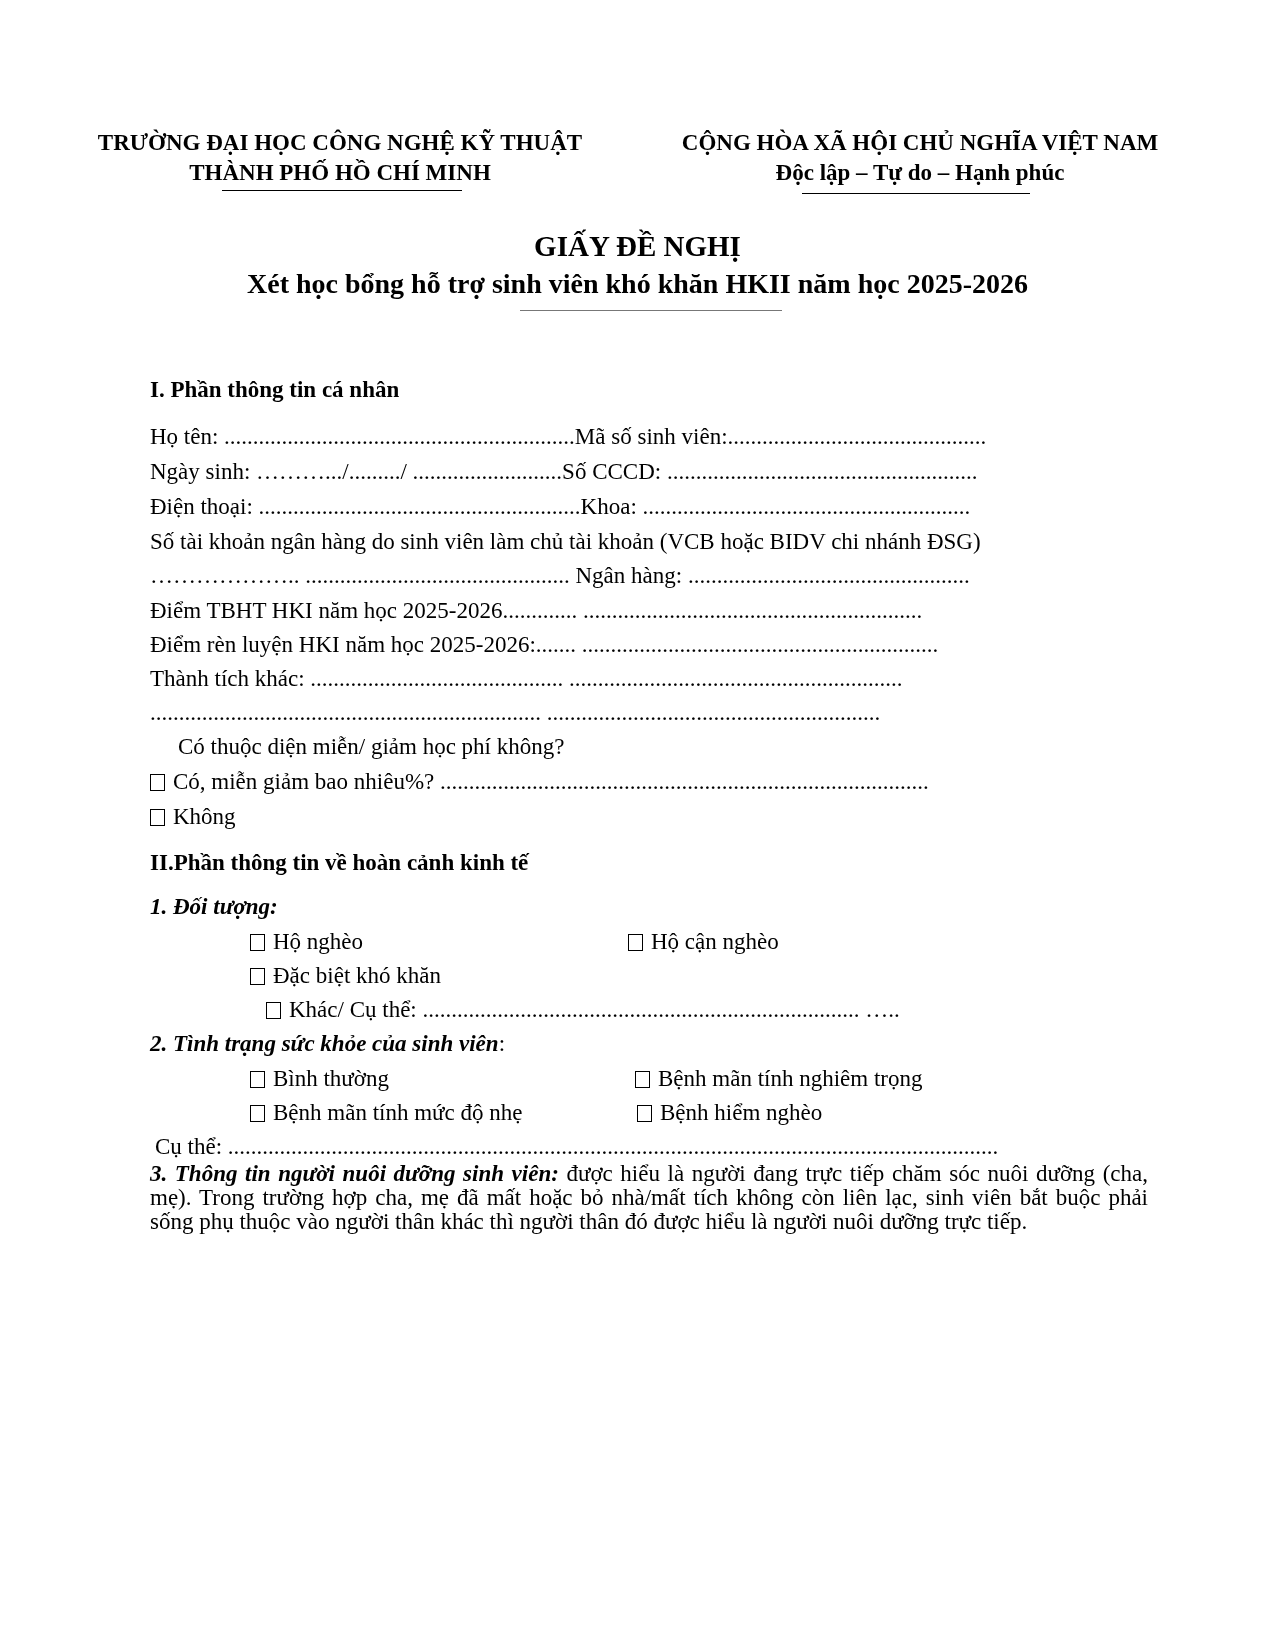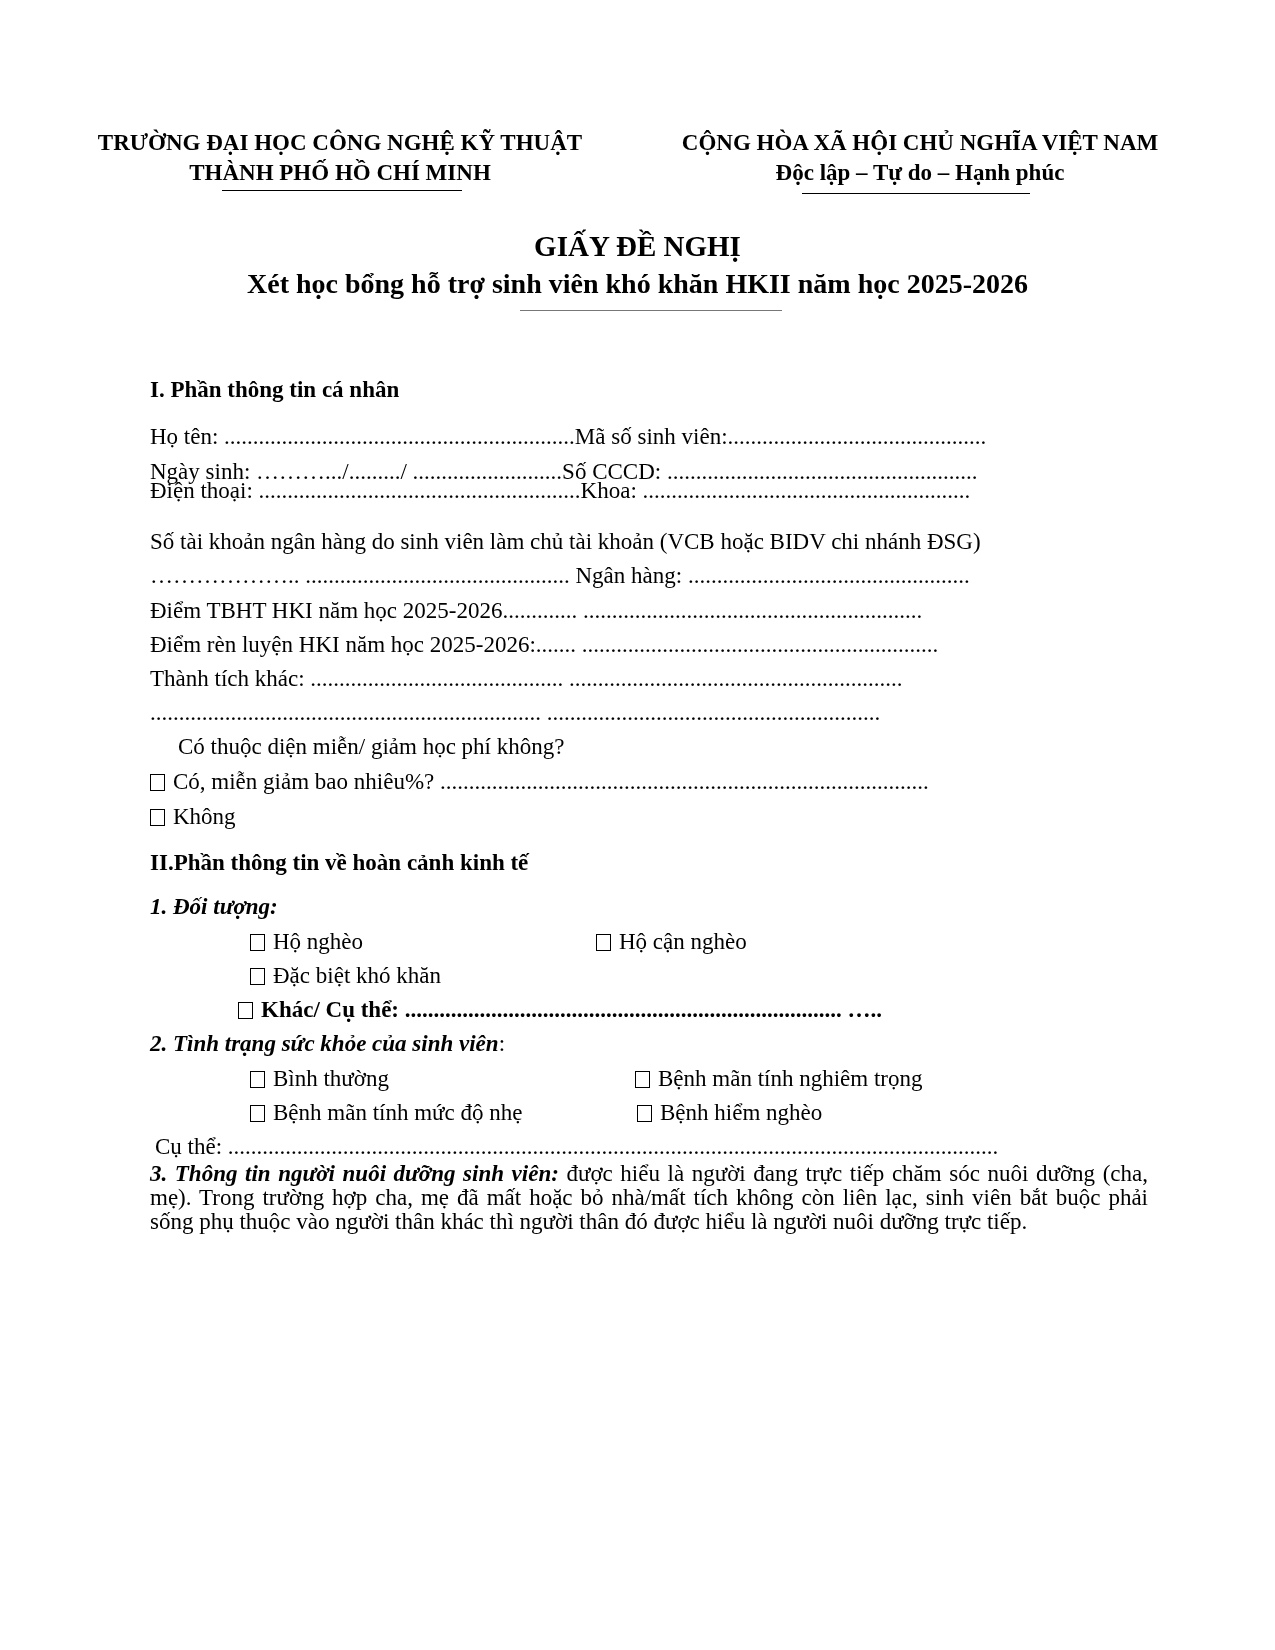--- a/index.html
+++ b/index.html
@@ -40,21 +40,21 @@
   <span>Họ tên:</span>
   <span class="dots">.............................................................</span><span>Mã số sinh viên:</span><span class="dots">.............................................</span>
 </div>
 
 <div class="abs line" style="top:455px;">
   <span>Ngày sinh:</span>
   <span>……….../........./</span> <span class="dots">..........................</span><span>Số CCCD:</span>
   <span class="dots">......................................................</span>
 </div>
 
-<div class="abs line" style="top:474px;text-align:right;">
+<div class="abs line" style="top:490px;text-align:right;">
   <span>Điện thoại:</span>
   <span class="dots">........................................................</span><span>Khoa:</span>
   <span class="dots">.........................................................</span>
 </div>
 
 <div class="abs line" style="top:525px;">Số tài khoản ngân hàng do sinh viên làm chủ tài khoản (VCB hoặc BIDV chi nhánh ĐSG)</div>
 
 <div class="abs line" style="top:559px;">
   <span>………………..</span> <span class="dots">..............................................</span>
   <span>Ngân hàng:</span>
@@ -89,27 +89,27 @@
   <span class="cb"></span><span>Không</span>
 </div>
 
 <div class="abs line bold" style="top:846px;">II.Phần thông tin về hoàn cảnh kinh tế</div>
 
 <div class="abs line bi" style="top:890px;">1. Đối tượng:</div>
 
 <div class="abs line" style="left:250px; top:925px;">
   <span class="cb"></span><span>Hộ nghèo</span>
 </div>
-<div class="abs line" style="left:596px; top:925px;">
+<div class="abs line" style="left:628px; top:925px;">
   <span class="cb"></span><span>Hộ cận nghèo</span>
 </div>
 <div class="abs line" style="left:250px; top:959px;">
   <span class="cb"></span><span>Đặc biệt khó khăn</span>
 </div>
-<div class="abs line" style="left:238px; top:993px;font-weight:bold;">
+<div class="abs line" style="left:266px; top:993px;">
   <span class="cb"></span><span>Khác/ Cụ thể:</span>
   <span class="dots">............................................................................</span> <span>…..</span>
 </div>
 
 <div class="abs line" style="top:1027px;">
   <span class="bi">2. Tình trạng sức khỏe của sinh viên</span><span>:</span>
 </div>
 
 <div class="abs line" style="left:250px; top:1062px;">
   <span class="cb"></span><span>Bình thường</span>

